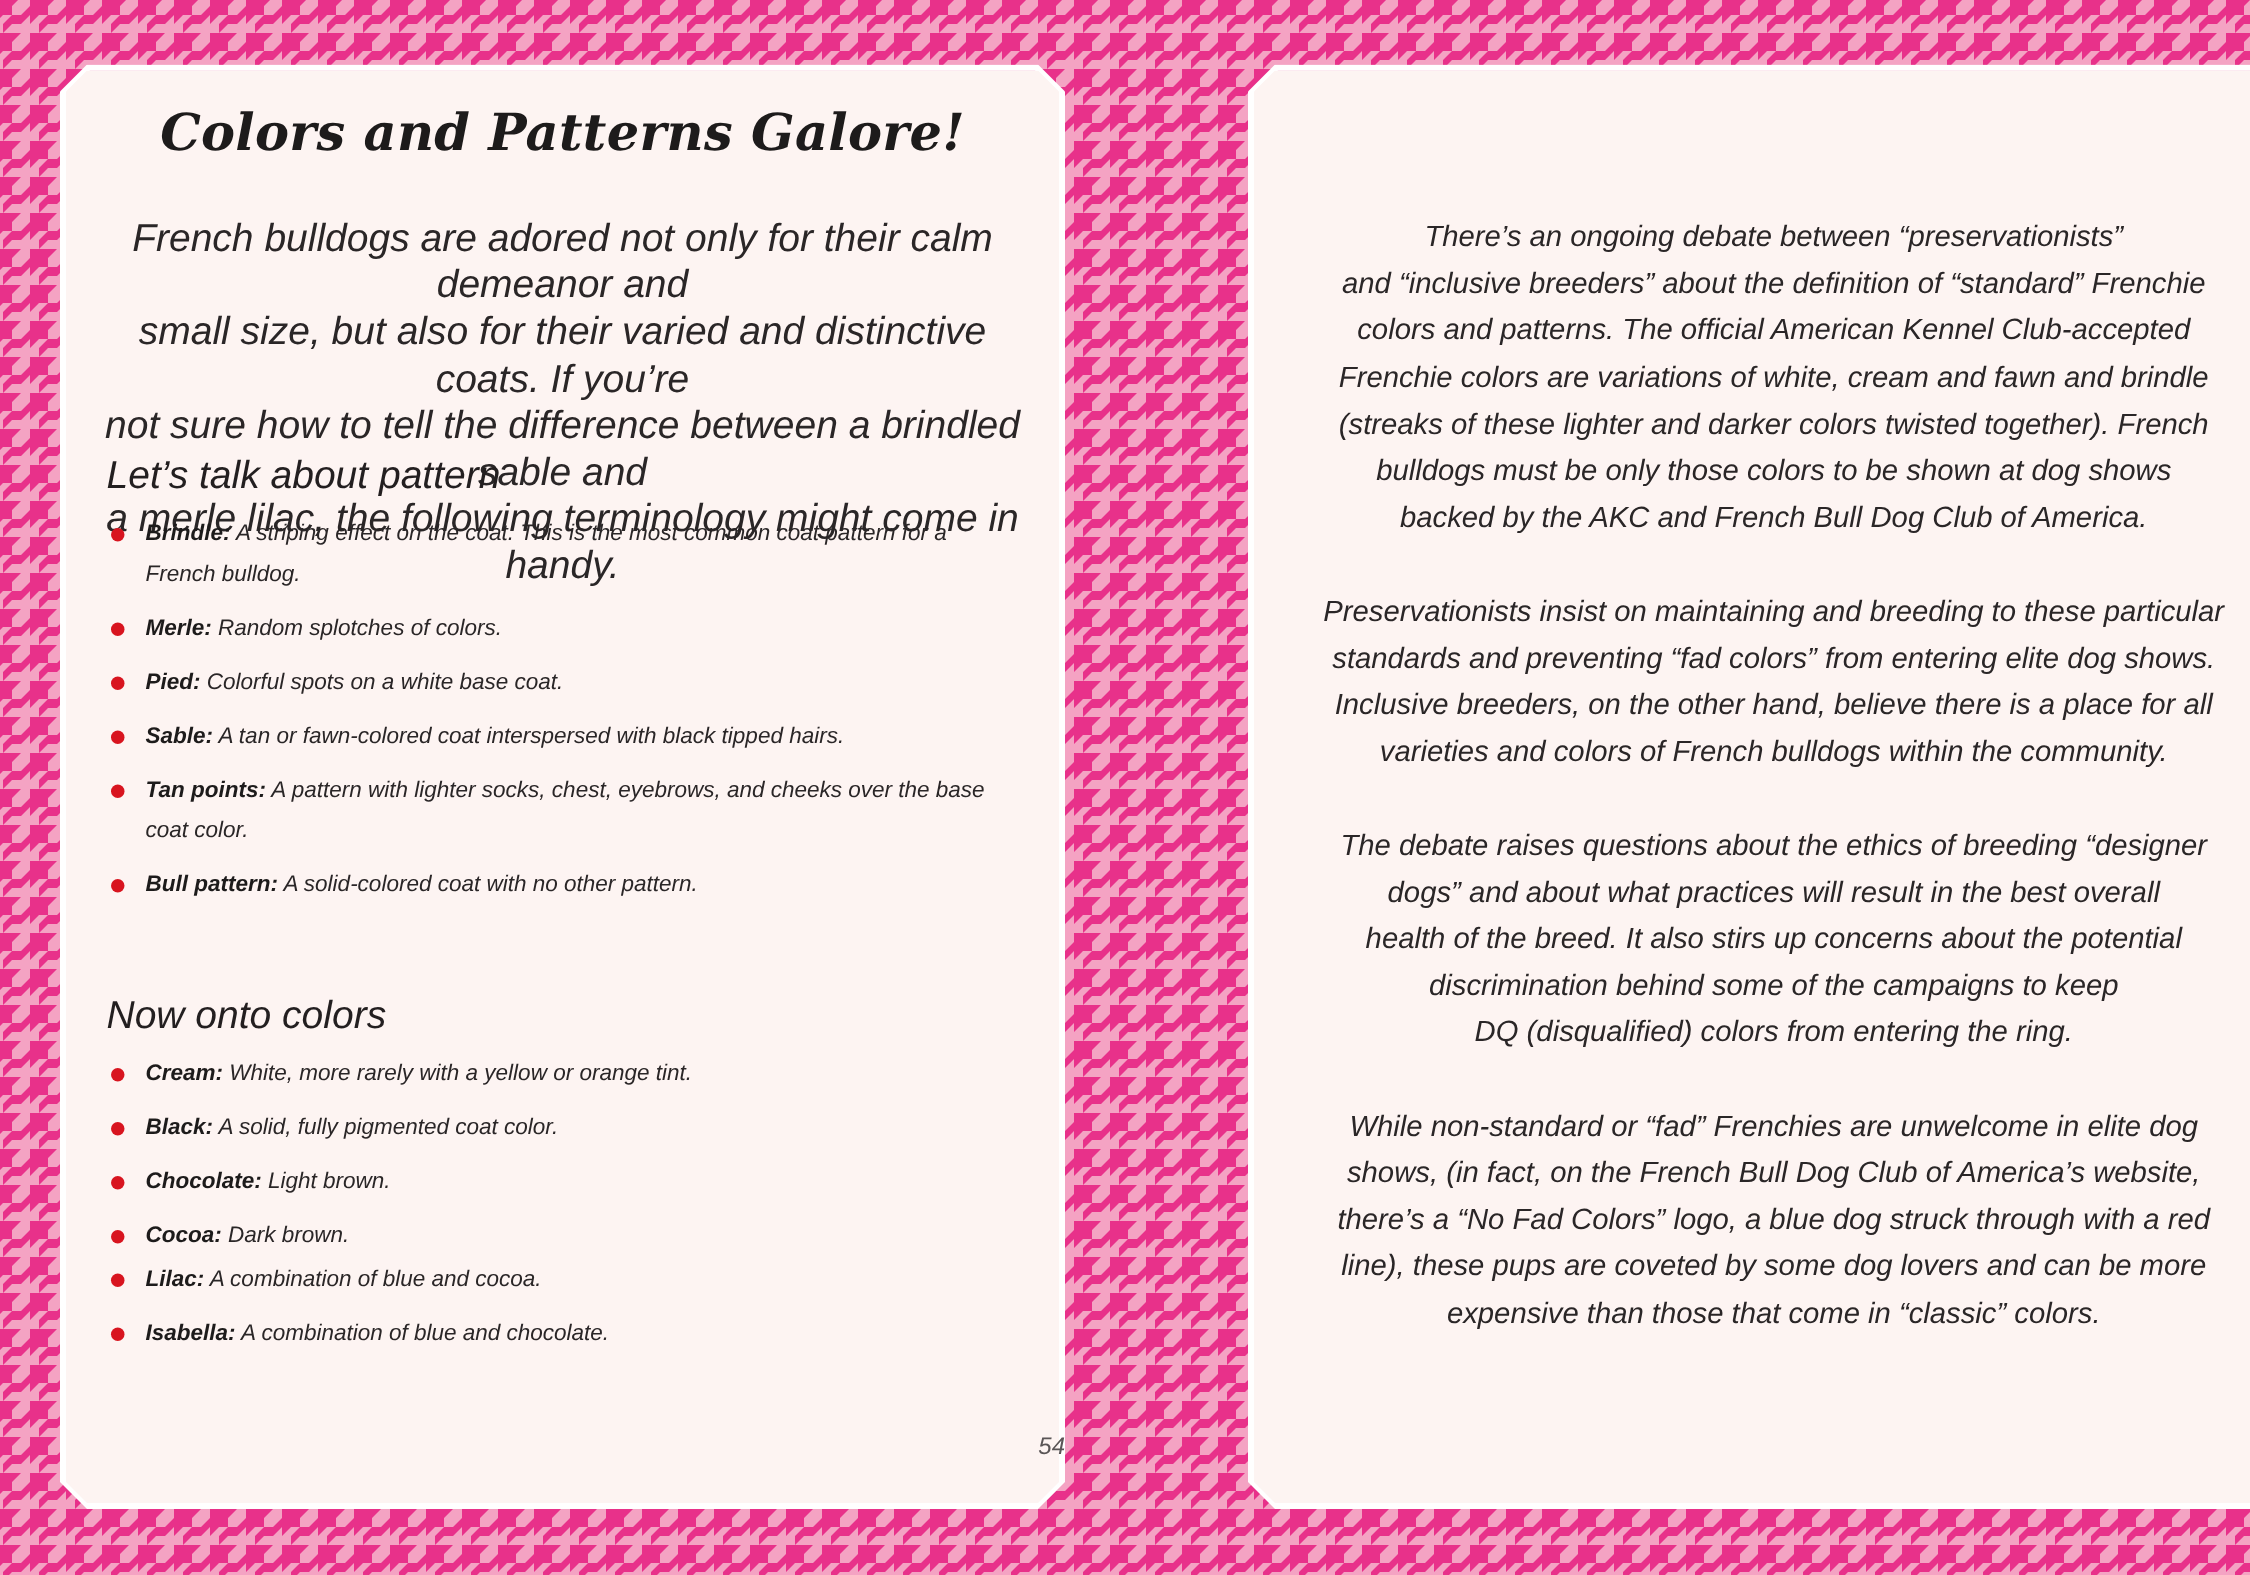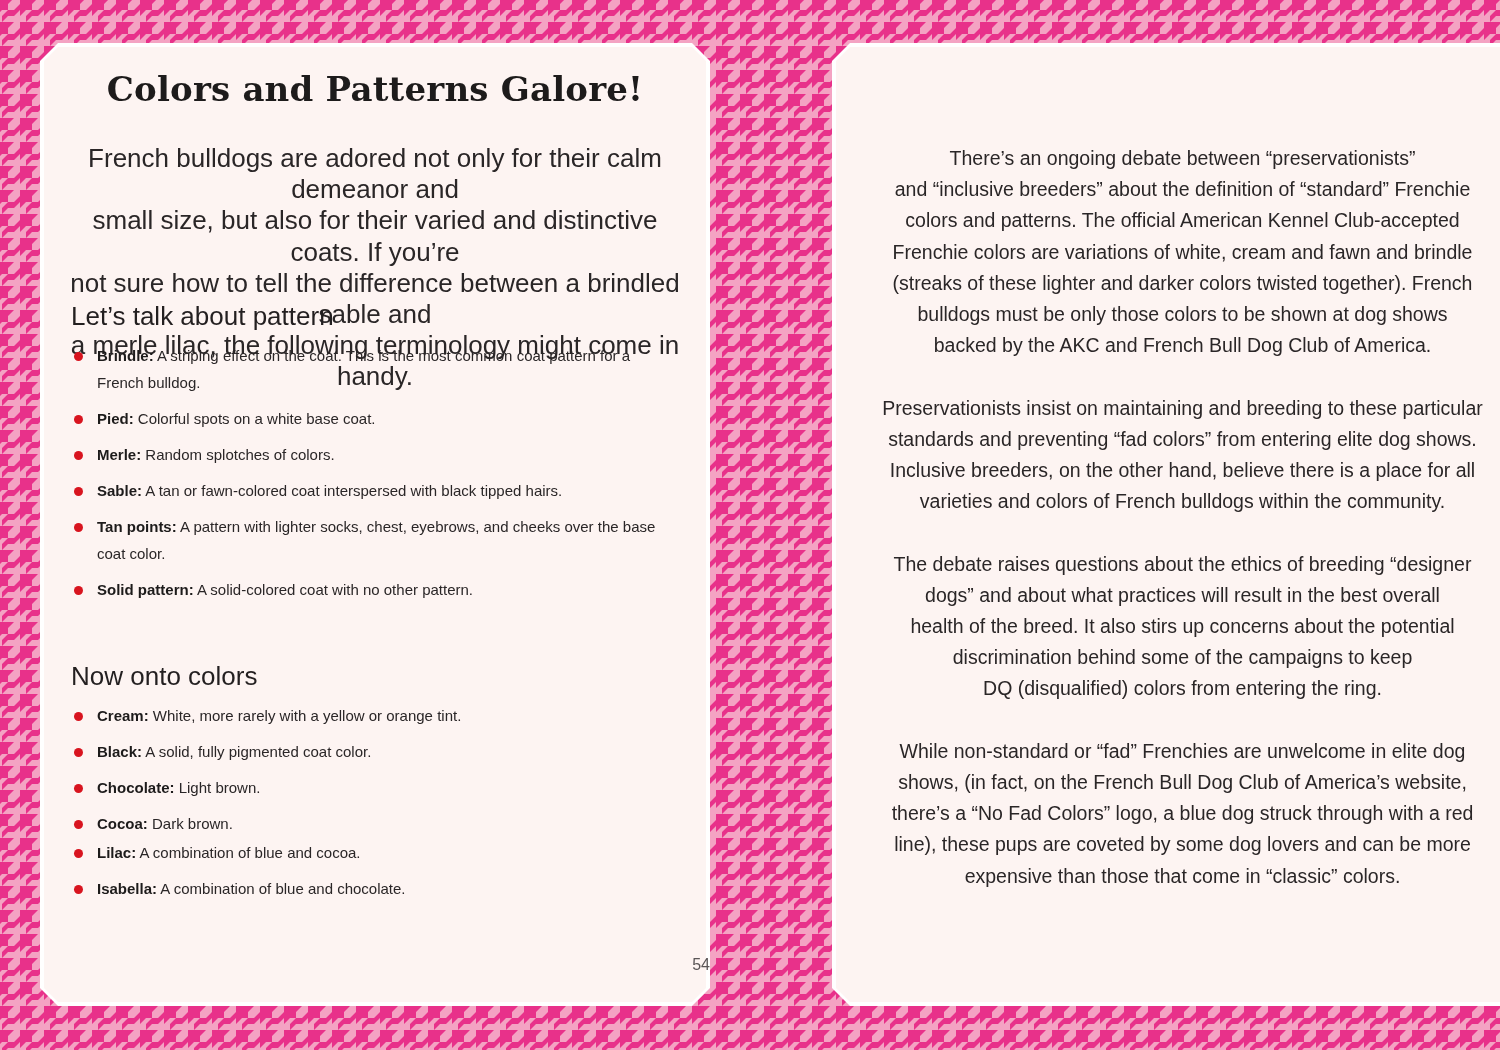--- a/index.html
+++ b/index.html
@@ -9,20 +9,21 @@
     font-family: "Liberation Sans", sans-serif;
   }
   .houndstooth {
     position: absolute; inset: 0;
   }
   .panel {
     position: absolute;
     top: 43px; height: 963px;
     background: #ffffff;
     clip-path: polygon(18px 0, calc(100% - 18px) 0, 100% 18px, 100% calc(100% - 18px), calc(100% - 18px) 100%, 18px 100%, 0 calc(100% - 18px), 0 18px);
+    font-style: italic;
   }
   .panel-left { left: 40px; width: 670px; }
   .panel-right { left: 832px; width: 670px; padding-left: 31px; }
   .panel .stroke {
     position: absolute; inset: 4px;
     background: #e4468f;
     clip-path: polygon(16px 0, calc(100% - 16px) 0, 100% 16px, 100% calc(100% - 16px), calc(100% - 16px) 100%, 16px 100%, 0 calc(100% - 16px), 0 16px);
   }
   .panel .inner {
     position: absolute; inset: 4px;
@@ -89,25 +90,25 @@
     <div class="intro">
       <div>French bulldogs are adored not only for their calm demeanor and</div>
       <div>small size, but also for their varied and distinctive coats. If you’re</div>
       <div>not sure how to tell the difference between a brindled sable and</div>
       <div>a merle lilac, the following terminology might come in handy.</div>
     </div>
 
     <div class="section-h" style="top:258px">Let’s talk about pattern</div>
     <ul class="list" style="top:299px">
       <li style="margin-bottom:9px"><span class="bullet"></span><b>Brindle:</b><span> A striping effect on the coat. This is the most common coat pattern for a French bulldog.</span></li>
+      <li style="margin-bottom:9px"><span class="bullet"></span><b>Merle:</b><span> Random splotches of colors.</span></li>
       <li style="margin-bottom:9px"><span class="bullet"></span><b>Pied:</b><span> Colorful spots on a white base coat.</span></li>
-      <li style="margin-bottom:9px"><span class="bullet"></span><b>Merle:</b><span> Random splotches of colors.</span></li>
       <li style="margin-bottom:9px;padding-right:40px"><span class="bullet"></span><b>Sable:</b><span> A tan or fawn-colored coat interspersed with black tipped hairs.</span></li>
       <li style="margin-bottom:9px"><span class="bullet"></span><b>Tan points:</b><span> A pattern with lighter socks, chest, eyebrows, and cheeks over the base coat color.</span></li>
-      <li><span class="bullet"></span><b>Solid pattern:</b><span> A solid-colored coat with no other pattern.</span></li>
+      <li><span class="bullet"></span><b>Bull pattern:</b><span> A solid-colored coat with no other pattern.</span></li>
     </ul>
 
     <div class="section-h" style="top:618px">Now onto colors</div>
     <ul class="list" style="top:659px">
       <li style="margin-bottom:9px"><span class="bullet"></span><b>Cream:</b><span> White, more rarely with a yellow or orange tint.</span></li>
       <li style="margin-bottom:9px"><span class="bullet"></span><b>Black:</b><span> A solid, fully pigmented coat color.</span></li>
       <li style="margin-bottom:9px"><span class="bullet"></span><b>Chocolate:</b><span> Light brown.</span></li>
       <li style="margin-bottom:2px"><span class="bullet"></span><b>Cocoa:</b><span> Dark brown.</span></li>
       <li style="margin-bottom:9px"><span class="bullet"></span><b>Lilac:</b><span> A combination of blue and cocoa.</span></li>
       <li><span class="bullet"></span><b>Isabella:</b><span> A combination of blue and chocolate.</span></li>

